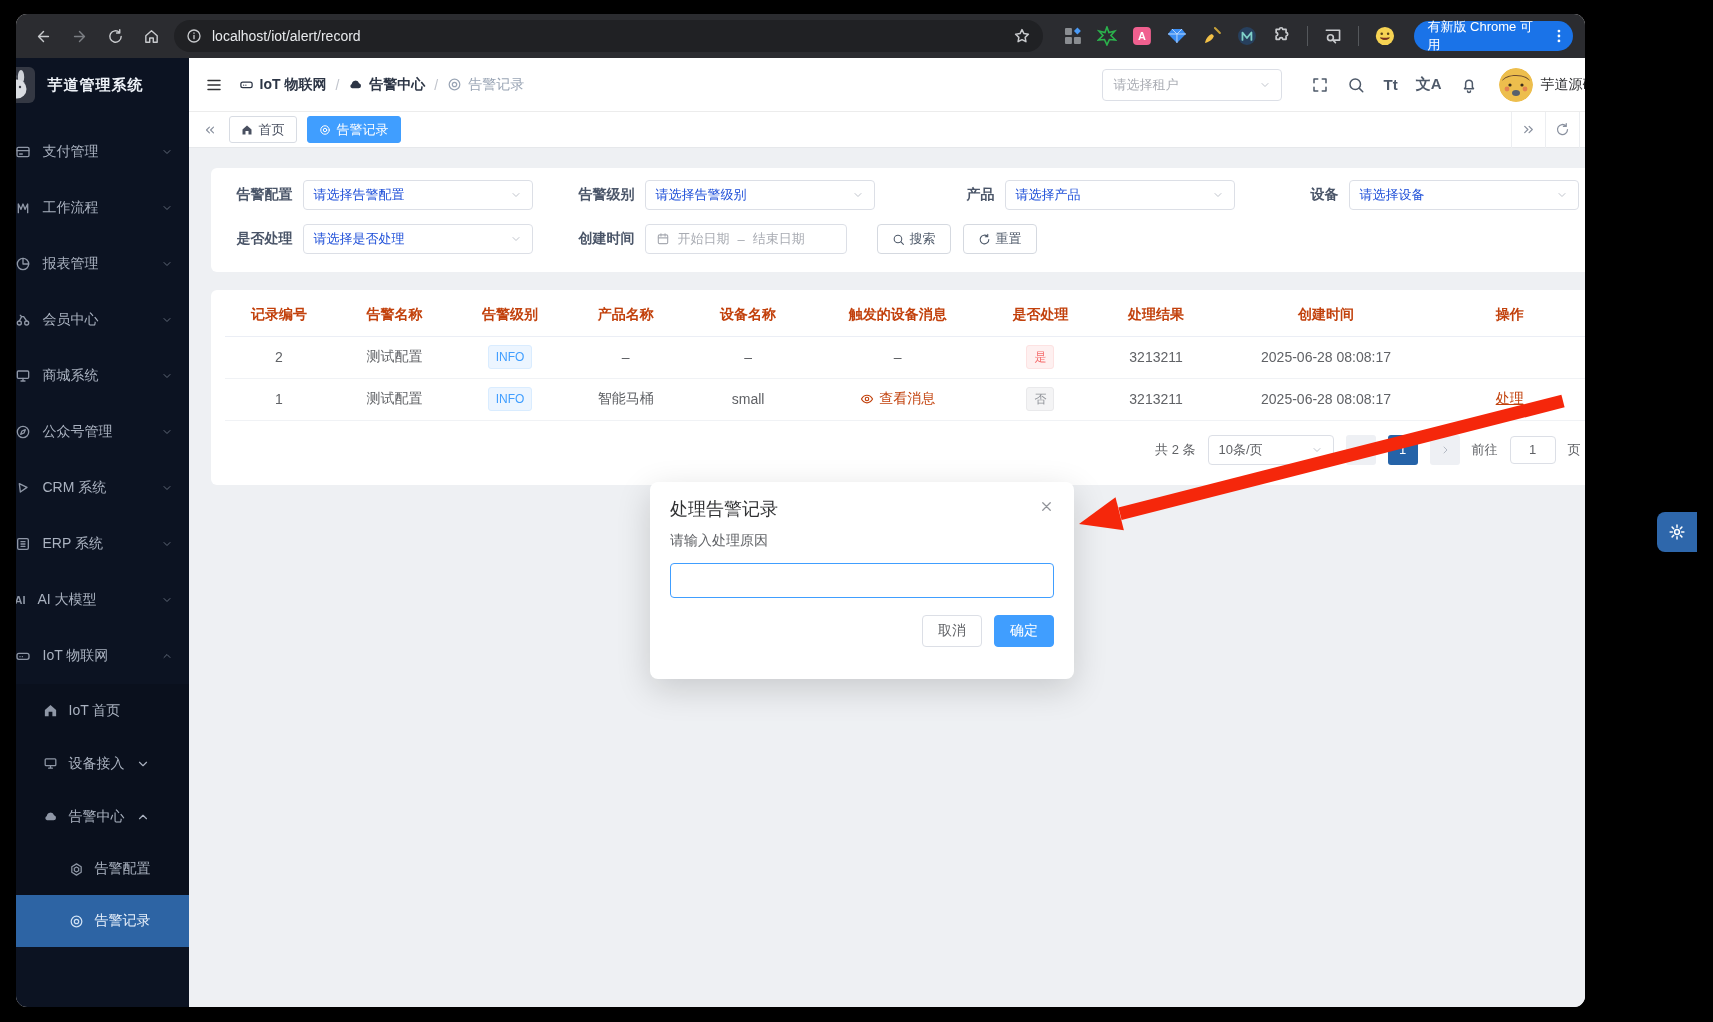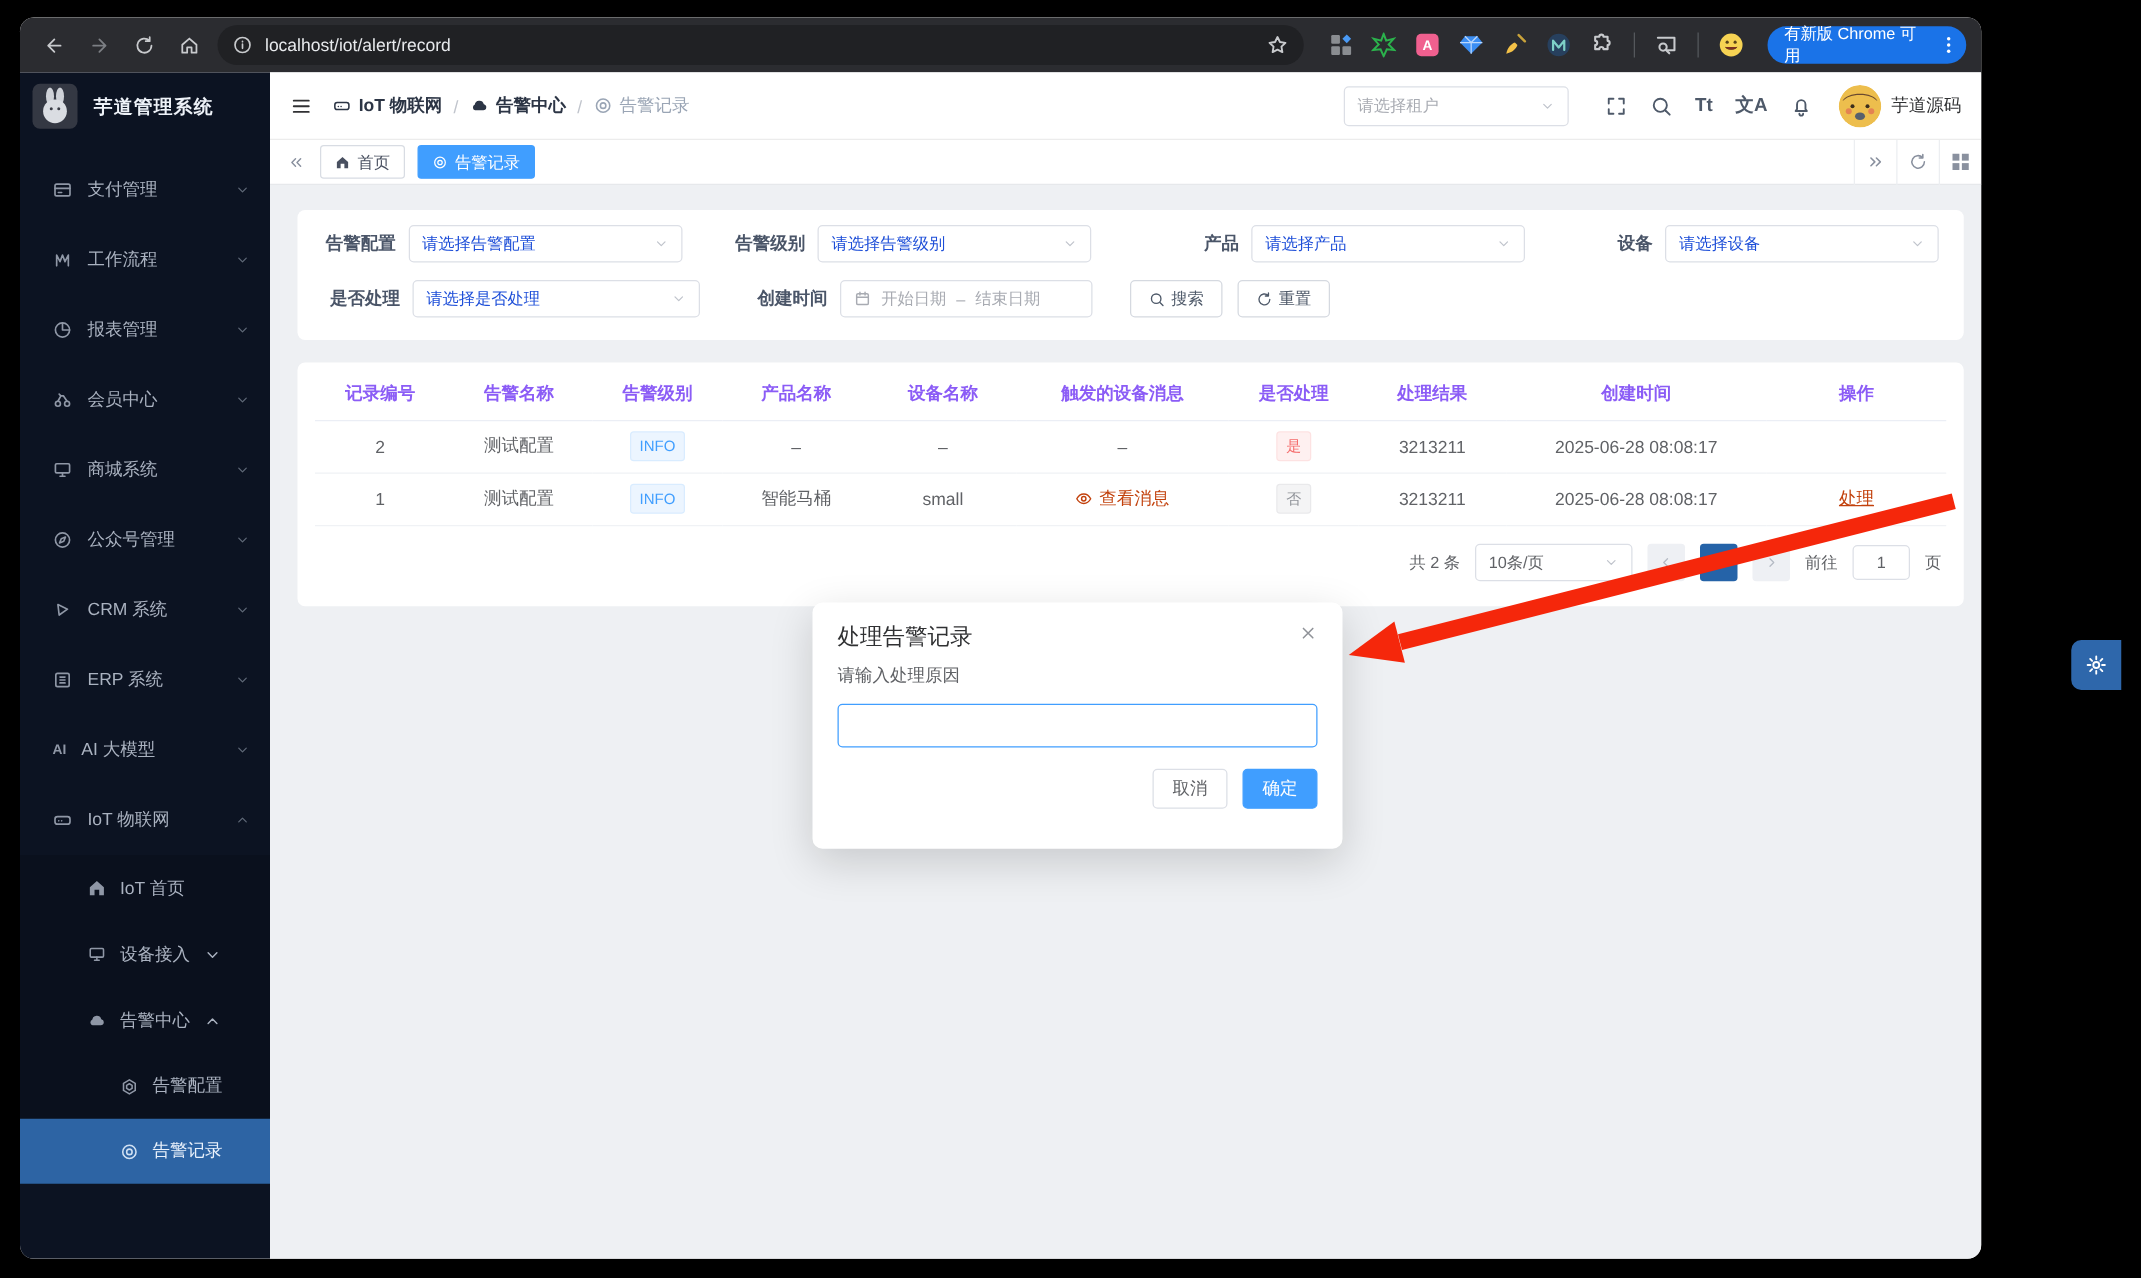--- a/index.html
+++ b/index.html
@@ -1,21 +1,21 @@
 <!DOCTYPE html>
 <html><head>
 <meta charset="utf-8">
 <style>
   * { margin:0; padding:0; box-sizing:border-box; }
   html,body { width:1713px; height:1022px; background:#000; overflow:hidden;
     font-family:"Liberation Sans","DejaVu Sans",sans-serif; }
   .ic { width:1em; height:1em; fill:none; stroke:currentColor; stroke-width:2;
     stroke-linecap:round; stroke-linejoin:round; display:block; }
   .window { position:absolute; left:16px; top:14px; width:1569px; height:993px;
-    border-radius:11px; overflow:hidden; background:#fff; display:flex; flex-direction:column; }
+    border-radius:11px; overflow:hidden; background:#fff; display:flex; flex-direction:column;align-items:center; }
 
   
   .browser { height:44px; background:#2b2c30; display:flex; align-items:center;
     padding:0 12px; flex:0 0 44px; }
   .bnav { display:flex; align-items:center; gap:6px; }
   .bbtn { width:30px; height:30px; display:flex; align-items:center; justify-content:center;
     color:#c8cacd; font-size:17px; border-radius:50%; }
   .bbtn.dim { color:#7c7f84; }
   .url-pill { margin-left:8px; height:32px; width:872px; background:#202124; border-radius:16px;
     display:flex; align-items:center; padding:0 12px; gap:10px; }
@@ -97,21 +97,21 @@
   .daterange { width:202px; height:30px; border:1px solid #dcdfe6; border-radius:4px;
     display:flex; align-items:center; gap:8px; padding:0 10px; color:#a8abb2; font-size:13px; }
   .daterange .s-ico { font-size:14px; }
   .btn { height:30px; display:flex; align-items:center; gap:5px; padding:0 14px; font-size:13px;
     border:1px solid #d5d9e0; border-radius:4px; background:#fff; color:#4e5969; cursor:pointer; }
   .btn .s-ico { font-size:13px; }
   .btn-search { margin-left:30px; } .btn-reset { margin-left:12px; }
 
   .table-card { margin-top:18px; padding:4px 14px 20px; }
   table { width:100%; border-collapse:collapse; table-layout:fixed; }
-  th { height:42px; font-size:14px; font-weight:700; color:#8b5cf6; text-align:center;
+  th { height:42px; font-size:14px; font-weight:700; color:#c2410c; text-align:center;
     border-bottom:1px solid #ebeef5; }
   td { height:42px; font-size:14px; color:#606266; text-align:center; border-bottom:1px solid #f0f2f5; }
   .badge { display:inline-block; font-size:12px; line-height:1; padding:5px 7px; border-radius:3px; }
   .b-info { background:#ecf5ff; border:1px solid #d9ecff; color:#409eff; }
   .b-yes { background:#fef0f0; border:1px solid #fde2e2; color:#f56c6c; }
   .b-no { background:#f4f4f5; border:1px solid #e9e9eb; color:#909399; }
   .link { color:#c2410c; display:inline-flex; align-items:center; gap:5px; cursor:pointer; }
   .link .s-ico { font-size:14px; }
   .link.underline { text-decoration:underline; }
 

